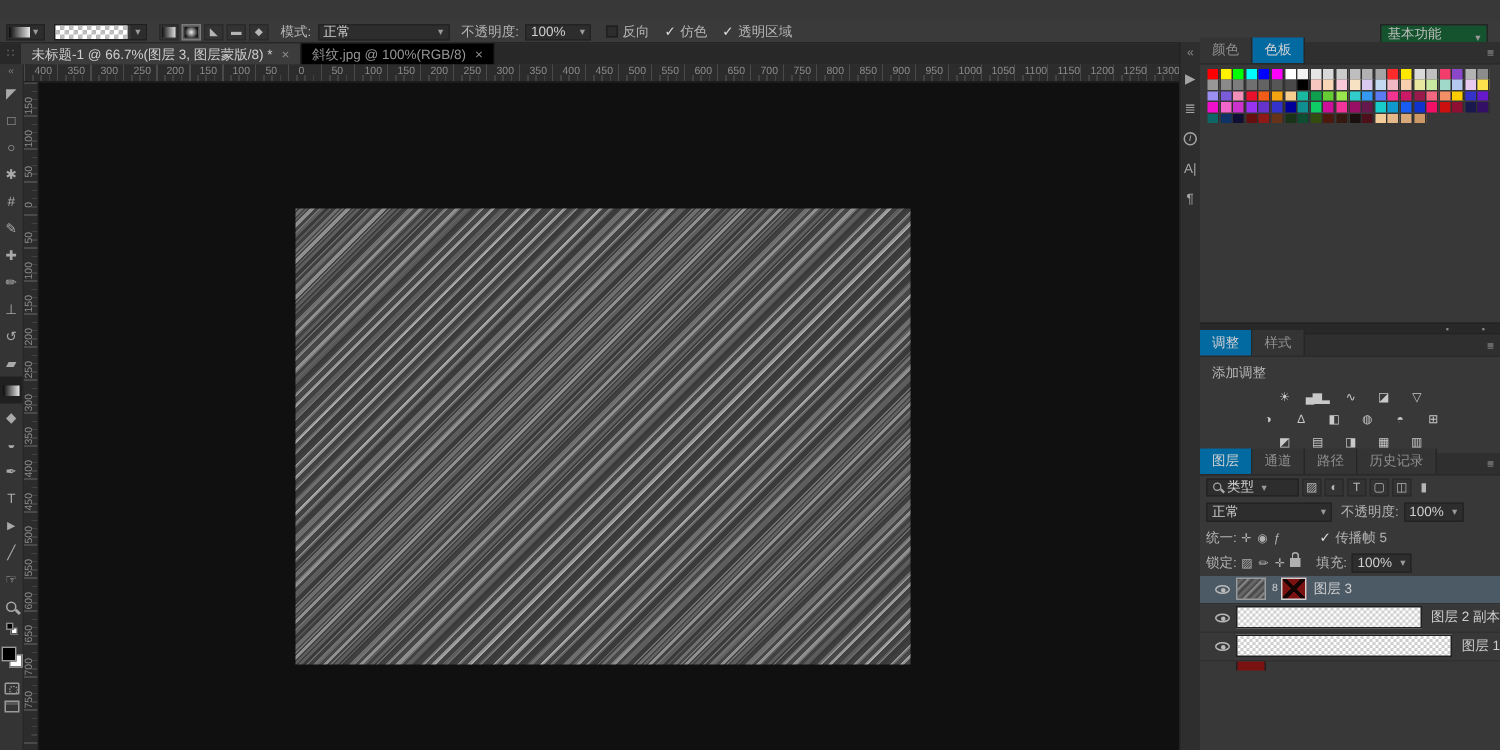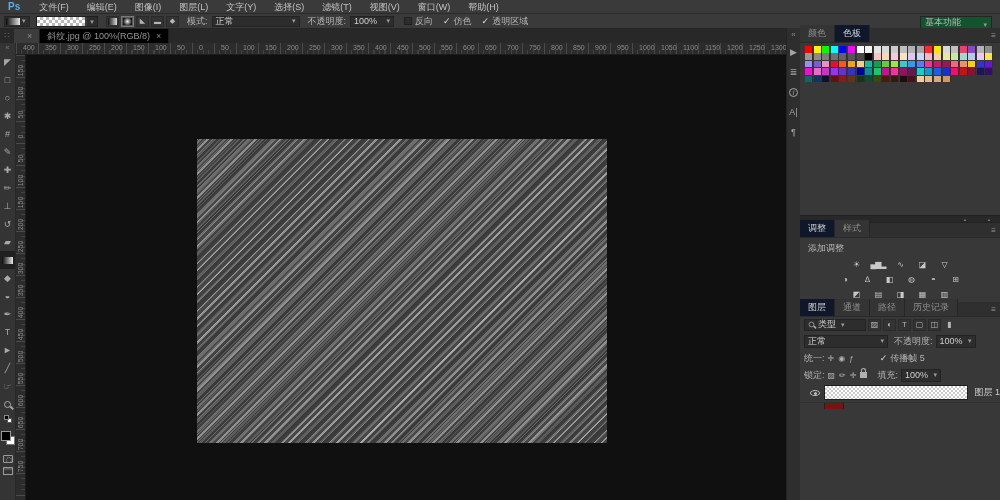--- a/index.html
+++ b/index.html
@@ -83,21 +83,21 @@
   
   .dockstrip { position:absolute; left:786px; top:28px; width:14px; height:472px; background:#2e2e2e; border-left:1px solid #232323; }
   .dock-collapse { text-align:center; color:#8a8a8a; font-size:8px; height:14px; line-height:14px; }
   .dock-icon { height:20px; display:flex; align-items:center; justify-content:center; color:#a5a5a5; font-size:9px; }
   .circle-i { width:9px; height:9px; border:1px solid #a5a5a5; border-radius:50%; font-size:7px; line-height:8px; text-align:center; font-style:italic; }
 
   
   .panels { position:absolute; left:800px; top:28px; width:200px; height:472px; background:#383838; }
   .ptabs { height:15px; background:#2f2f2f; display:flex; align-items:flex-end; position:relative; border-bottom:1px solid #2a2a2a; }
   .ptab { padding:2px 8px; color:#8f8f8f; background:#343434; border-right:1px solid #262626; }
-  .ptab.active { background:#0f172a; color:#d2d2d2; }
+  .ptab.active { background:#0369a1; color:#d2d2d2; }
   .pmenu { position:absolute; right:4px; top:3px; color:#9a9a9a; font-size:8px; }
   .swatch-grid { display:grid; grid-template-columns:repeat(22,8.6px); grid-auto-rows:7.4px; padding:3px 0 0 5px; }
   .swatch { width:8px; height:6.6px; border-right:1px solid #2f2f2f; }
   .dock-divider { height:8px; background:#282828; border-top:1px solid #222; border-bottom:1px solid #222; position:relative; }
   .dock-divider .dd-ic { position:absolute; top:1px; font-size:6px; color:#8a8a8a; }
   .adj-label { padding:4px 0 2px 8px; color:#b8b8b8; }
   .adj-row { display:flex; justify-content:center; gap:8px; height:15px; align-items:center; }
   .adj-icon { width:14px; height:12px; display:flex; align-items:center; justify-content:center; color:#c9c9c9; font-size:8px; letter-spacing:-1px; }
 
   
@@ -128,35 +128,20 @@
     background-image:linear-gradient(45deg,transparent 44%,#150505 44%,#150505 56%,transparent 56%),linear-gradient(135deg,transparent 44%,#150505 44%,#150505 56%,transparent 56%); }
   .lname { color:#cfcfcf; }
   .layer-row.partial { height:6px; overflow:hidden; border-bottom:none; }
   .thumb.red { background:#7a1212; }
 </style>
 </head>
 <body>
 
 <div class="app">
 
-  <div class="menubar">
-    <span class="ps-logo">Ps</span>
-    <div id="menu-items" style="display:flex">
-        <span class="menu-item">文件(F)</span>
-        <span class="menu-item">编辑(E)</span>
-        <span class="menu-item">图像(I)</span>
-        <span class="menu-item">图层(L)</span>
-        <span class="menu-item">文字(Y)</span>
-        <span class="menu-item">选择(S)</span>
-        <span class="menu-item">滤镜(T)</span>
-        <span class="menu-item">视图(V)</span>
-        <span class="menu-item">窗口(W)</span>
-        <span class="menu-item">帮助(H)</span>
-      </div>
-  </div>
 
   <div class="optionsbar">
     <div class="preset-box">
       <span class="mini-grad"></span>
       <span class="caret">▾</span>
     </div>
     <div class="grad-preview">
       <span class="checker"></span>
       <span class="grad-drop caret">▾</span>
     </div>
@@ -195,20 +180,21 @@
     </span>
     <div class="workspace">
       <span>基本功能</span>
       <span class="caret">▾</span>
     </div>
   </div>
 
   <div class="tabbar" id="tabbar">
     <span class="tab-overflow">∷</span>
   <div class="tab active">
+        <span>未标题-1 @ 66.7%(图层 3, 图层蒙版/8) *</span>
         <span class="tab-close">×</span>
       </div>
       <div class="tab">
         <span>斜纹.jpg @ 100%(RGB/8)</span>
         <span class="tab-close">×</span>
       </div>
     </div>
 
   <div class="toolbar" id="toolbar">
     <div class="tb-collapse">«</div>
@@ -577,20 +563,36 @@
           </span>
         <span class="icon-lock"></span>
         <span class="inline-lbl">填充:</span>
         <div class="sel pct">
           <span>100%</span>
           <span class="caret">▾</span>
         </div>
       </div>
 
       <div id="layer-list">
+          <div class="layer-row selected">
+            <span class="eye-cell">
+              <span class="icon-eye"></span>
+            </span>
+            <span class="thumb stripes"></span>
+            <span class="link-ic">8</span>
+            <span class="mask-thumb"></span>
+            <span class="lname">图层 3</span>
+          </div>
+          <div class="layer-row">
+            <span class="eye-cell">
+              <span class="icon-eye"></span>
+            </span>
+            <span class="thumb checker"></span>
+            <span class="lname">图层 2 副本</span>
+          </div>
           <div class="layer-row">
             <span class="eye-cell">
               <span class="icon-eye"></span>
             </span>
             <span class="thumb checker"></span>
             <span class="lname">图层 1</span>
           </div>
           <div class="layer-row partial">
             <span class="eye-cell"></span>
             <span class="thumb red"></span>

